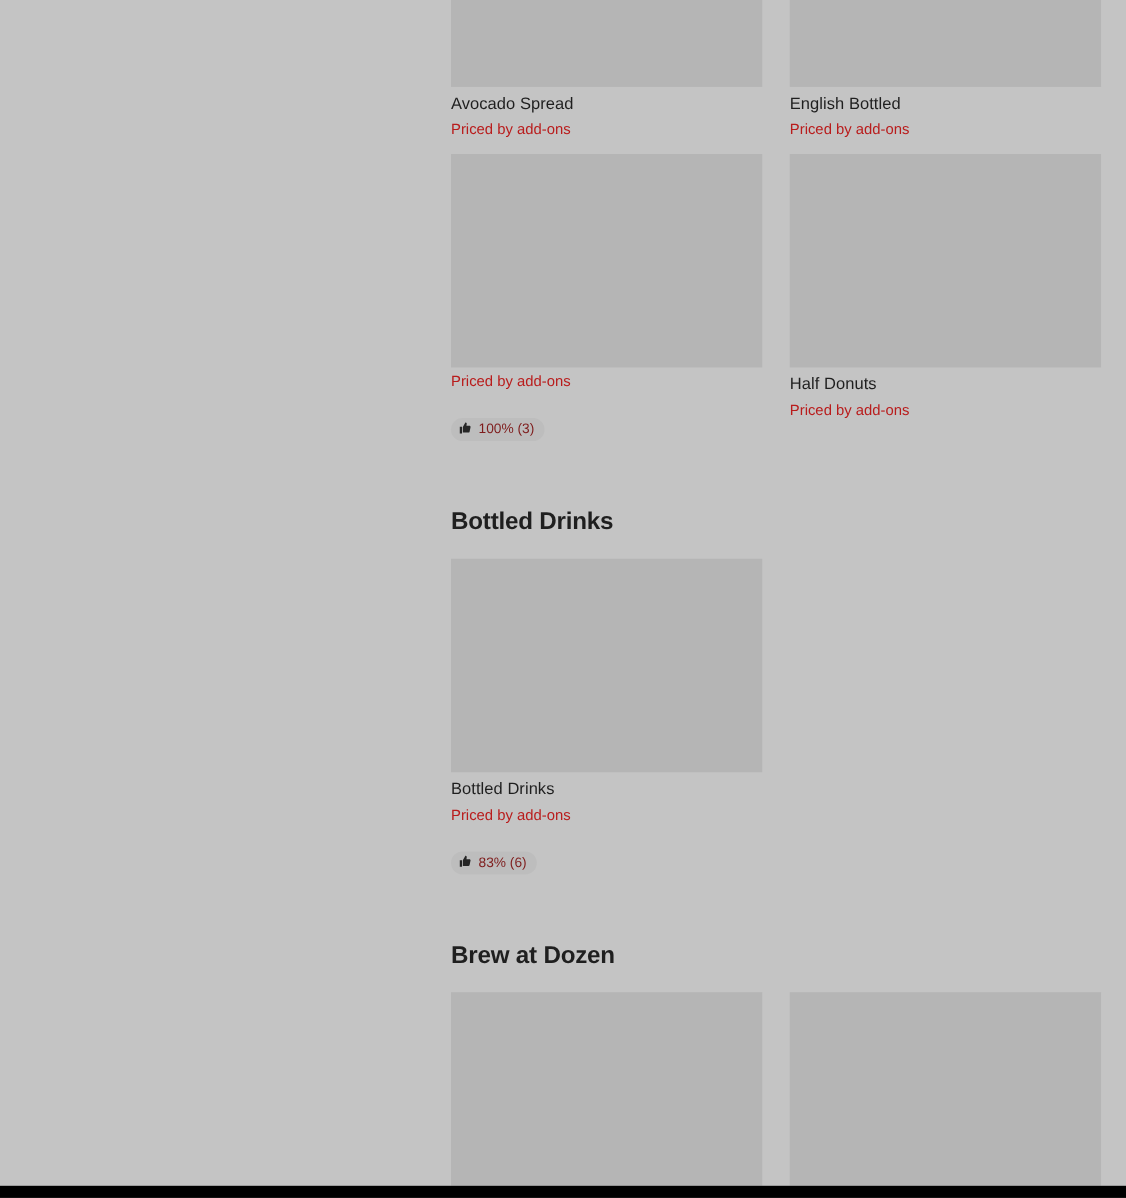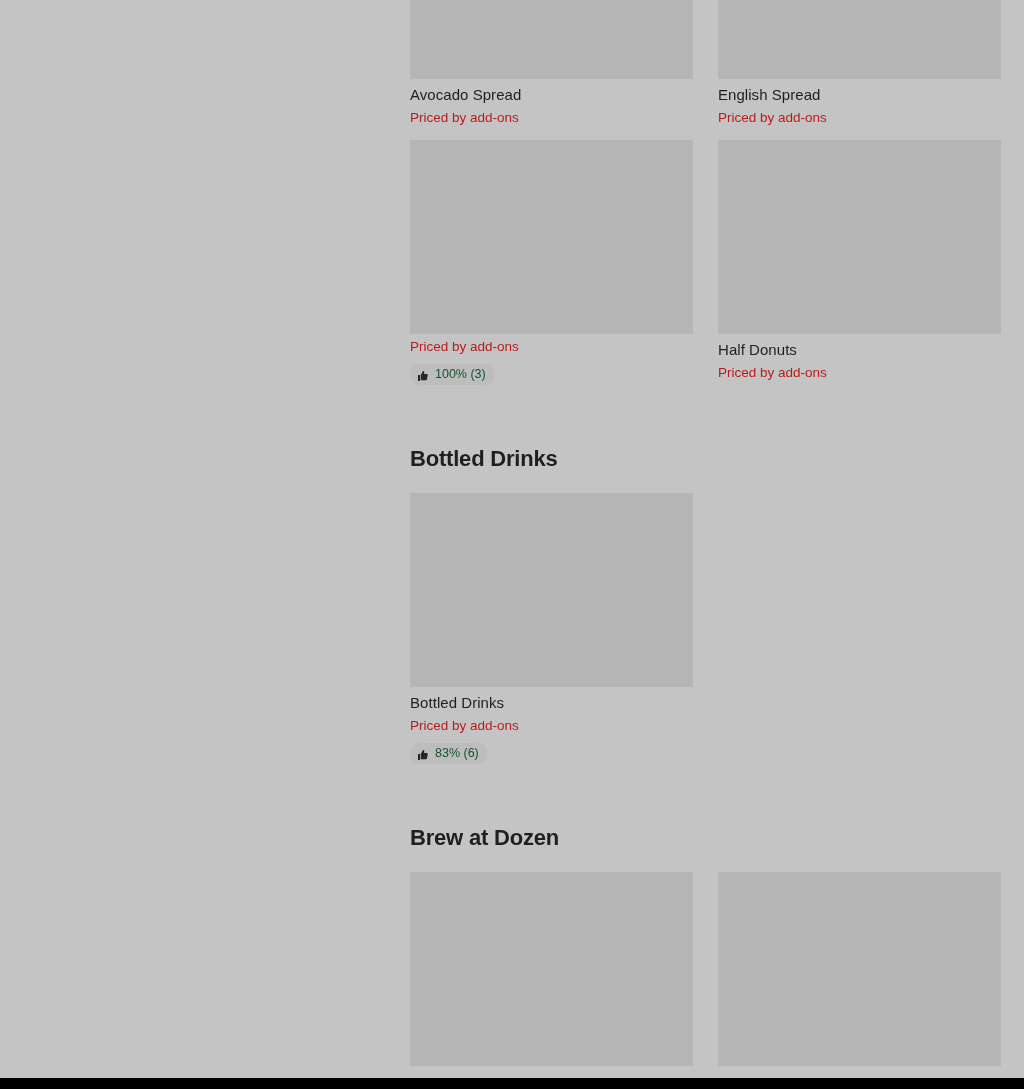--- a/index.html
+++ b/index.html
@@ -91,28 +91,28 @@
   .product-price-note {
     font-size: 13.5px;
     color: #b91c1c;
     line-height: 18px;
     margin: 0;
     padding: 4px 0 0 0;
   }
 
   .rating-badge {
     display: inline-flex;
-    align-items: flex-end;
+    align-items: flex-start;
     gap: 6px;
-    margin-top: 8px;
+    margin-top: 24px;
     padding: 3px 9px 3px 7px;
     border-radius: 11px;
     background: #bdbdbd;
     font-size: 12.5px;
-    color: #14532d;
+    color: #7f1d1d;
     line-height: 15px;
   }
 
   .thumb-up-icon {
     display: inline-block;
     width: 12px;
     height: 12px;
     flex: 0 0 auto;
   }
   .thumb-up-icon svg {
@@ -142,21 +142,21 @@
   <div class="menu-column" id="menu-column">
       <div class="section">
         <div class="product-grid">
           <div class="product-card">
             <span class="product-thumb"></span>
             <p class="product-name">Avocado Spread</p>
             <p class="product-price-note">Priced by add-ons</p>
           </div>
           <div class="product-card">
             <span class="product-thumb"></span>
-            <p class="product-name">English Spread</p>
+            <p class="product-name">English Bottled</p>
             <p class="product-price-note">Priced by add-ons</p>
           </div>
           <div class="product-card"><span class="product-thumb"></span><p class="product-price-note">Priced by add-ons</p><div class="rating-badge">
               <span class="thumb-up-icon">
                 <svg viewBox="0 0 24 24" aria-hidden="true">
                   <path fill="#262626" d="M2 10h4v12H2z"></path>
                   <path fill="#262626" d="M7.5 10.2 12.2 2c1.6 0 2.6 1.1 2.4 2.6l-.5 3.6h5.3c1.4 0 2.4 1.2 2.1 2.5l-1.7 8.1c-.2 1-1.1 1.7-2.1 1.7H7.5z"></path>
                 </svg>
               </span>
               <span class="rating-text">100% (3)</span>

